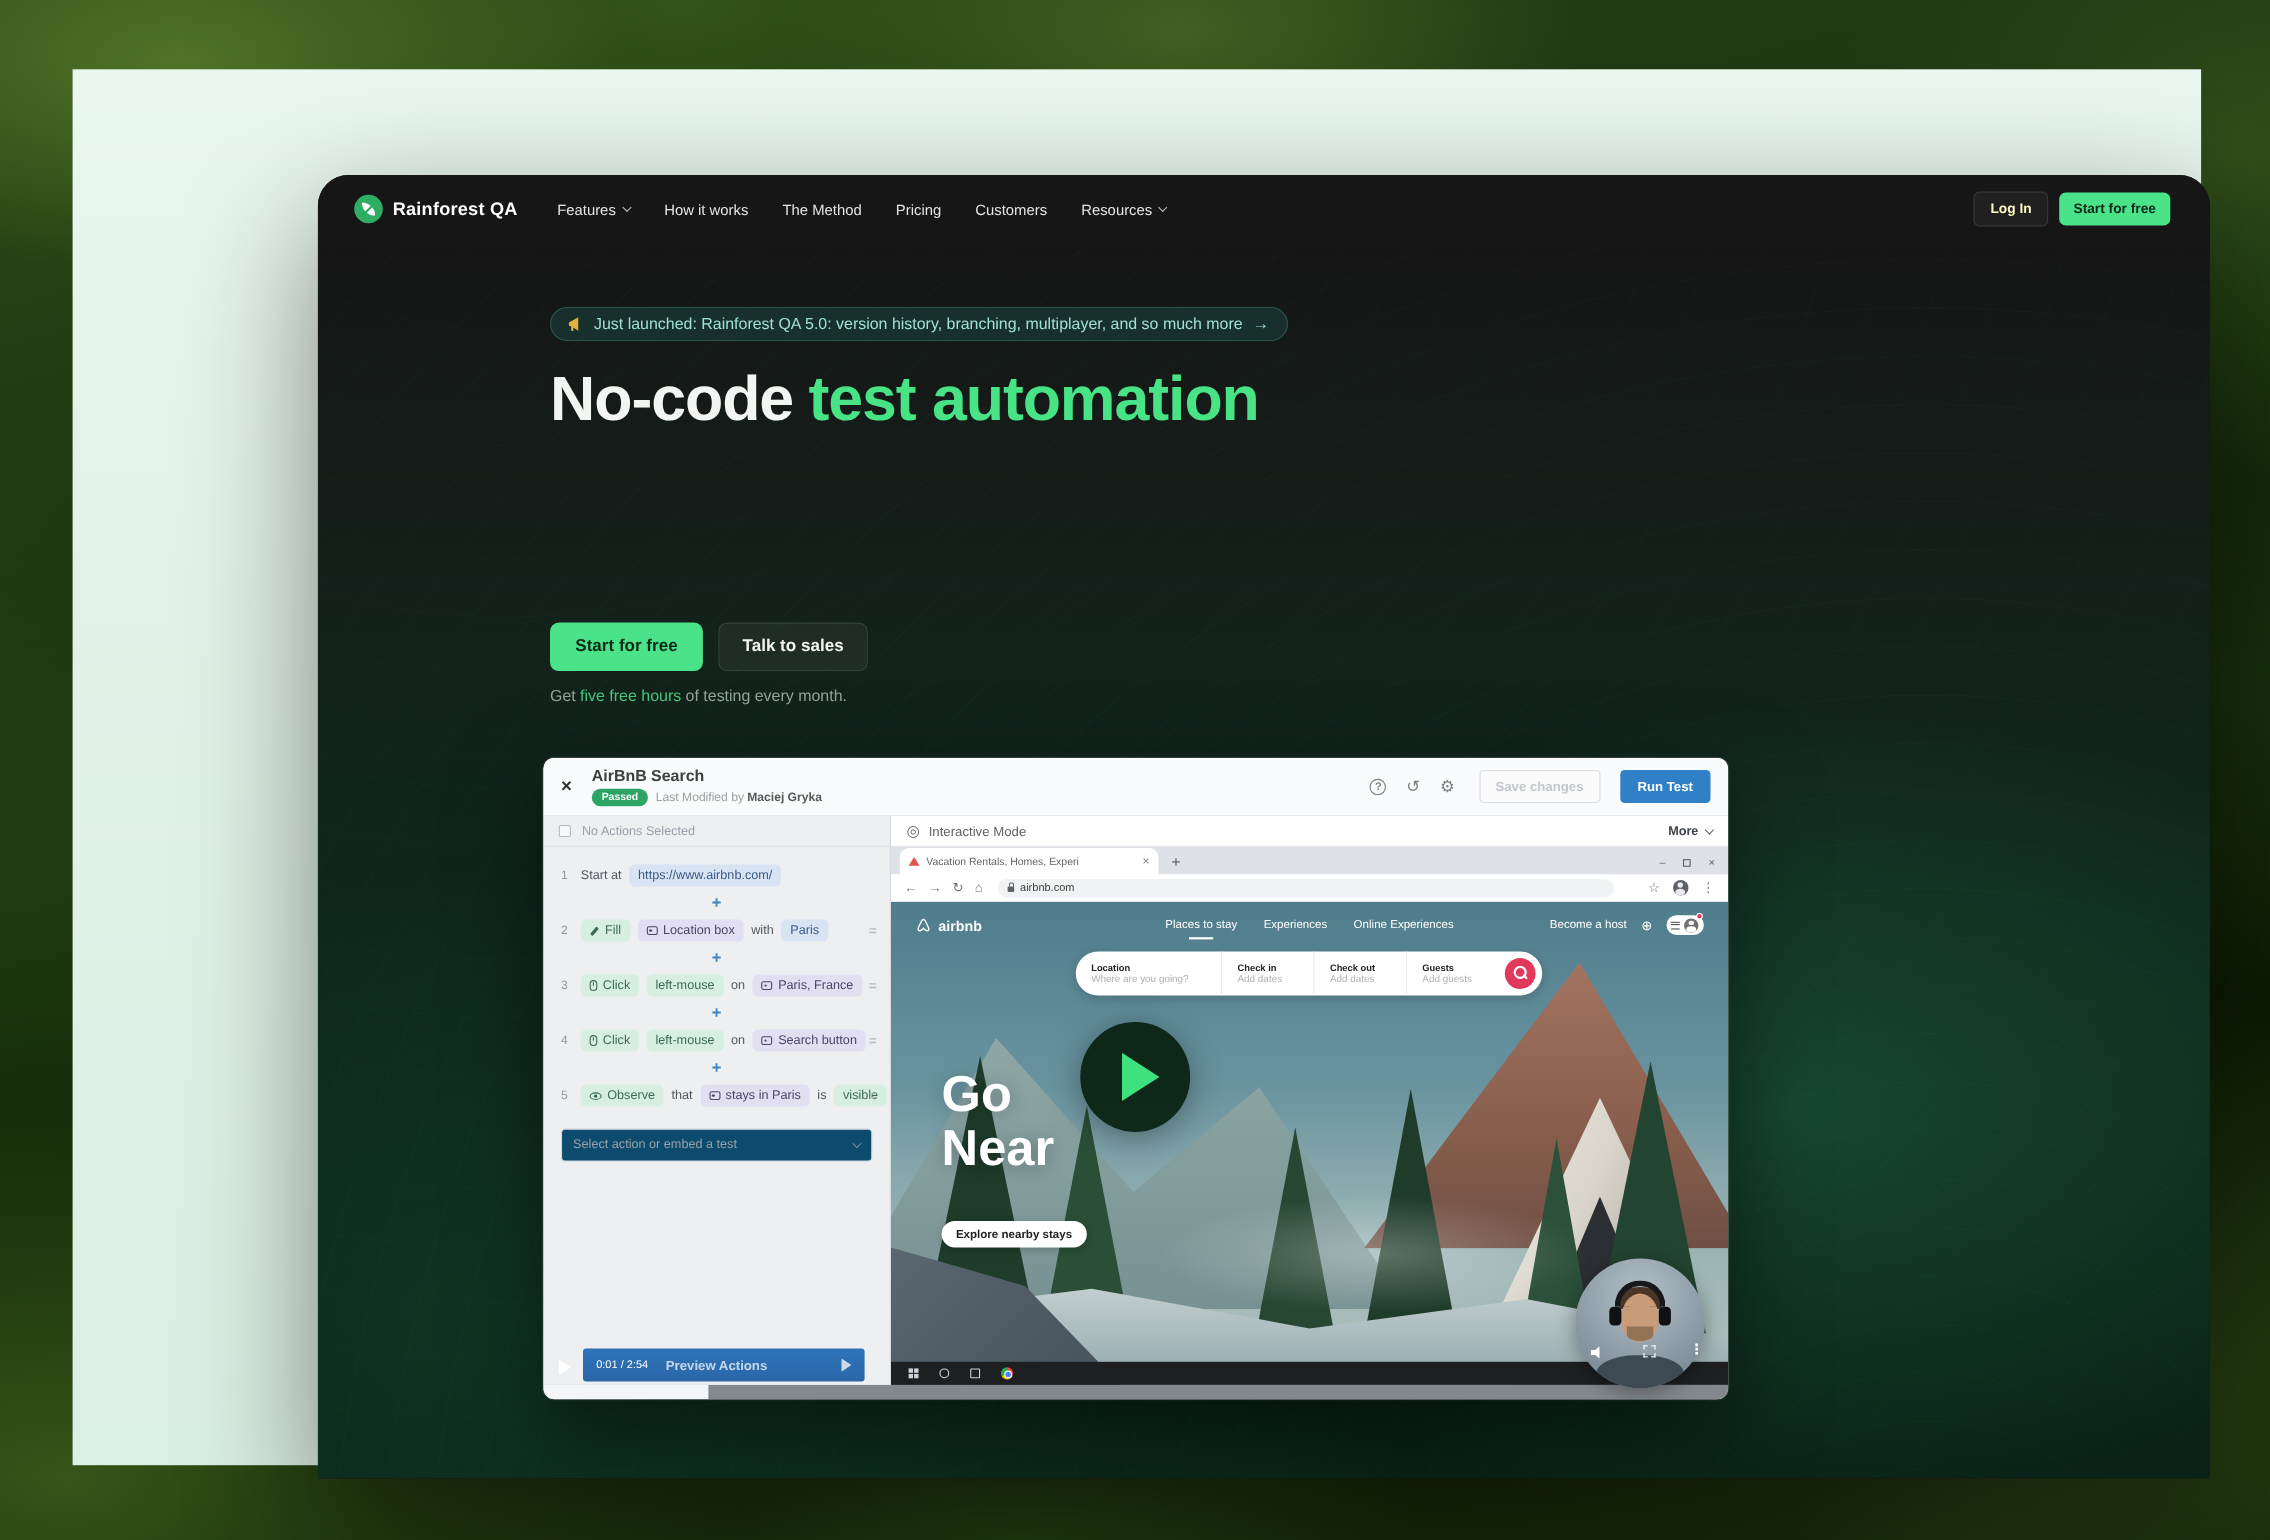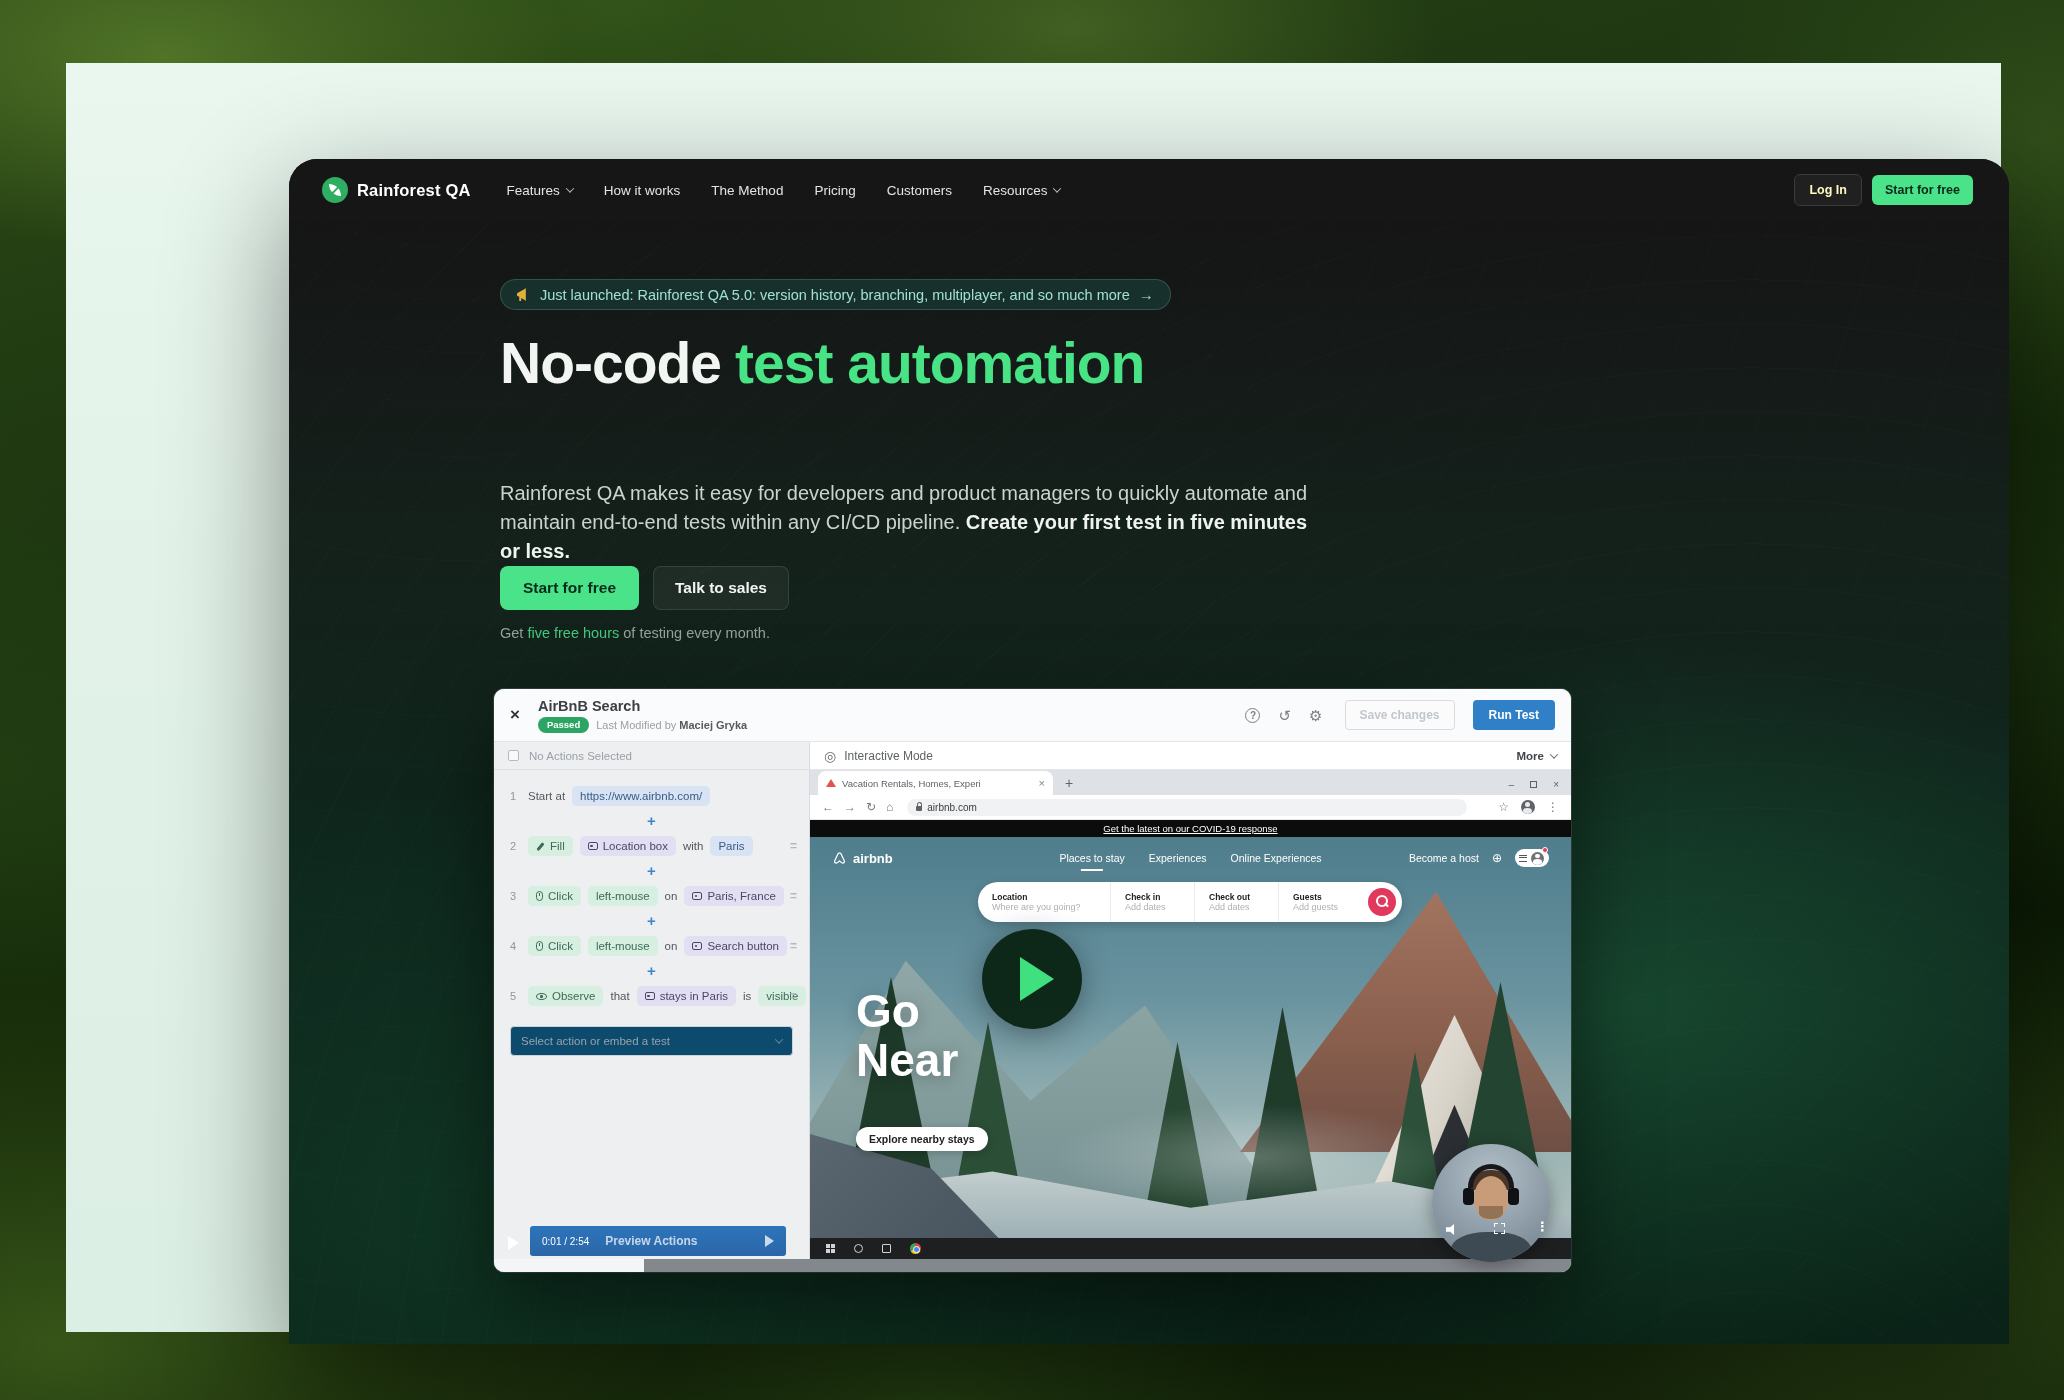--- a/index.html
+++ b/index.html
@@ -302,24 +302,20 @@
         <div class="banner">
           <span class="megaphone"></span>
           <span>Just launched: Rainforest QA 5.0: version history, branching, multiplayer, and so much more</span>
           <span class="banner-arrow">→</span>
         </div>
 
         <div class="headline">
           <span>No-code</span><span class="hl-green">test automation</span><br>
         </div>
 
-        <div class="hero-desc">
-          <span>Rainforest QA makes it easy for developers and product managers to quickly automate and maintain end-to-end tests within any CI/CD pipeline.</span>
-          <span class="desc-bold">Create your first test in five minutes or less.</span>
-        </div>
 
         <div class="cta-row">
           <button class="btn-primary">Start for free</button>
           <button class="btn-secondary">Talk to sales</button>
         </div>
 
         <div class="note">
           <span>Get</span>
           <span class="note-hl">five free hours</span>
           <span>of testing every month.</span>
@@ -467,23 +463,20 @@
                 <span class="aicon">⌂</span>
                 <div class="url-pill">
                   <span class="lock"></span>
                   <span class="url-text">airbnb.com</span>
                 </div>
                 <div class="addr-right">
                   <span class="aicon">☆</span>
                   <span class="chrome-avatar"></span>
                   <span class="aicon">⋮</span>
                 </div>
-              </div>
-              <div class="covid">
-                <span>Get the latest on our COVID-19 response</span>
               </div>
 
               <div class="viewport">
                 <div class="scene">
                   <div class="mtn-far"></div>
                   <div class="mtn-red"></div>
                   <div class="tree t1"></div>
                   <div class="tree t2"></div>
                   <div class="tree t3"></div>
                   <div class="tree t4"></div>

